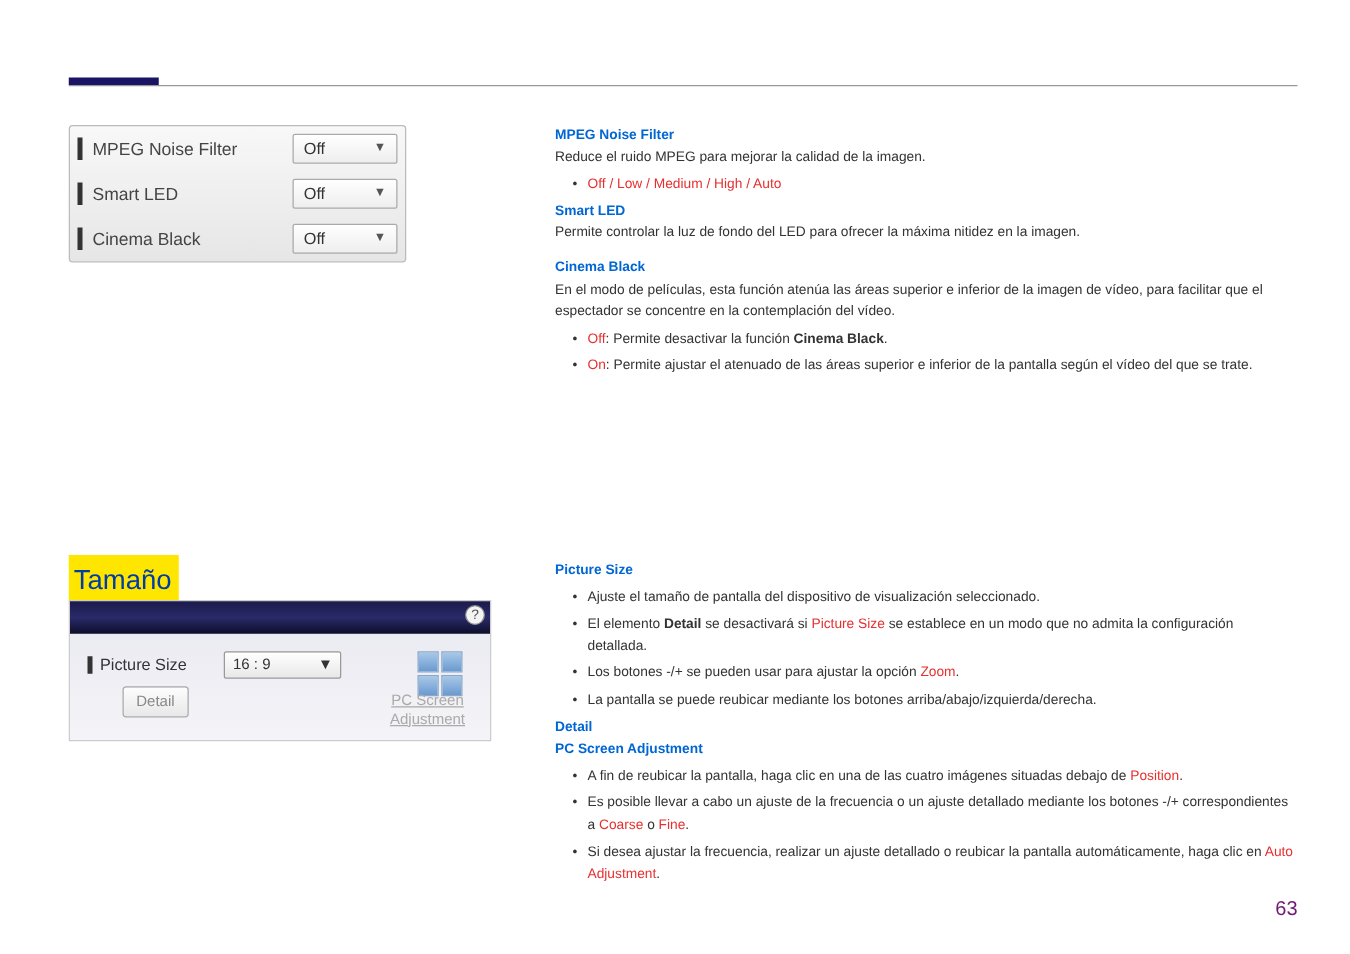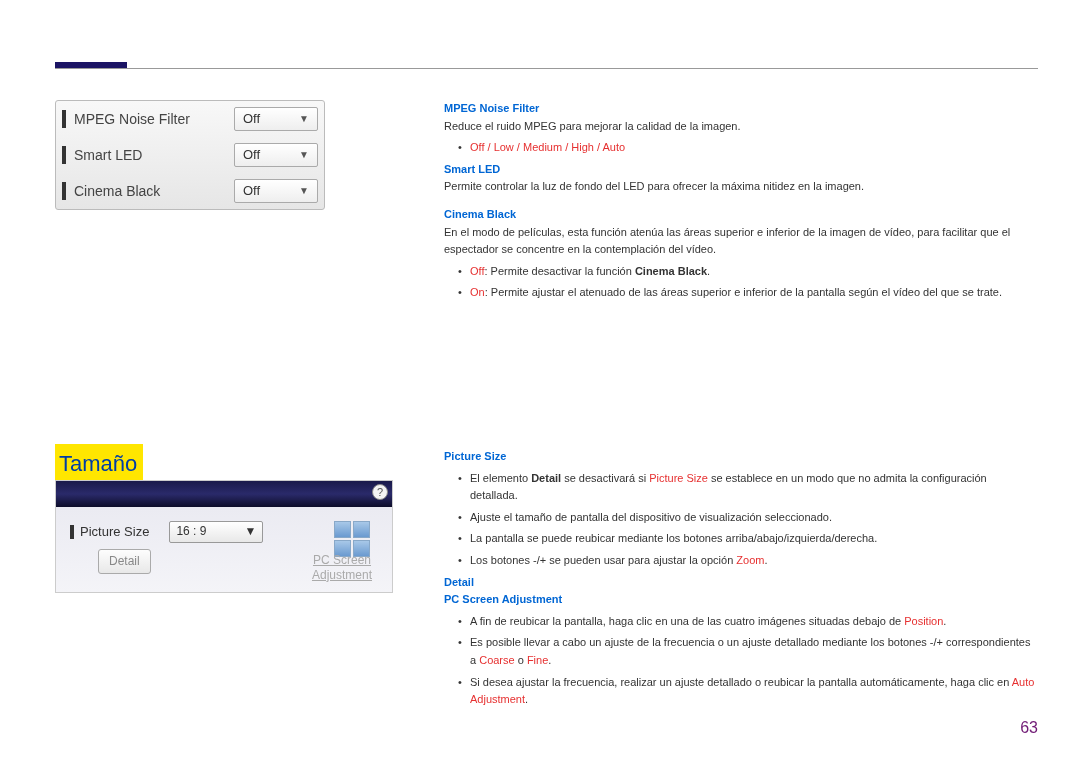--- a/index.html
+++ b/index.html
@@ -111,21 +111,21 @@
     .size-label-bar {
       width: 4px;
       height: 14px;
       background: #333;
     }
     .size-label {
       font-size: 13px;
       color: #333;
     }
     .size-select {
-      margin-left: 14px;
+      margin-left: 24px;
       width: 94px;
       height: 22px;
       border: 1px solid #999;
       border-radius: 2px;
       background: linear-gradient(to bottom, #fff, #e8e8e8);
       display: flex;
       align-items: center;
       padding: 0 6px;
       justify-content: space-between;
       font-size: 12px;
@@ -277,28 +277,28 @@
     <div class="pc-adj">
       <div>PC Screen</div>
       <div>Adjustment</div>
     </div>
   </div>
 </div>
 
 <div class="right-col" style="top:448px">
   <div class="h-blue">Picture Size</div>
   <ul class="bul">
+    <li>Ajuste el tamaño de pantalla del dispositivo de visualización seleccionado.</li>
     <li>
       <span>El elemento </span><b>Detail</b><span> se desactivará si </span><span class="h-red">Picture Size</span><span> se establece en un modo que no admita la configuración detallada.</span>
     </li>
-    <li>Ajuste el tamaño de pantalla del dispositivo de visualización seleccionado.</li>
+    <li>
+      <span>Los botones -/+ se pueden usar para ajustar la opción </span><span class="h-red">Zoom</span><span>.</span>
+    </li>
     <li>La pantalla se puede reubicar mediante los botones arriba/abajo/izquierda/derecha.</li>
-    <li>
-      <span>Los botones -/+ se pueden usar para ajustar la opción </span><span class="h-red">Zoom</span><span>.</span>
-    </li>
   </ul>
   <div class="h-blue">Detail</div>
   <div class="h-blue">PC Screen Adjustment</div>
   <ul class="bul">
     <li>
       <span>A fin de reubicar la pantalla, haga clic en una de las cuatro imágenes situadas debajo de </span><span class="h-red">Position</span><span>.</span>
     </li>
     <li>
       <span>Es posible llevar a cabo un ajuste de la frecuencia o un ajuste detallado mediante los botones -/+ correspondientes a </span><span class="h-red">Coarse</span><span> o </span><span class="h-red">Fine</span><span>.</span>
     </li>

